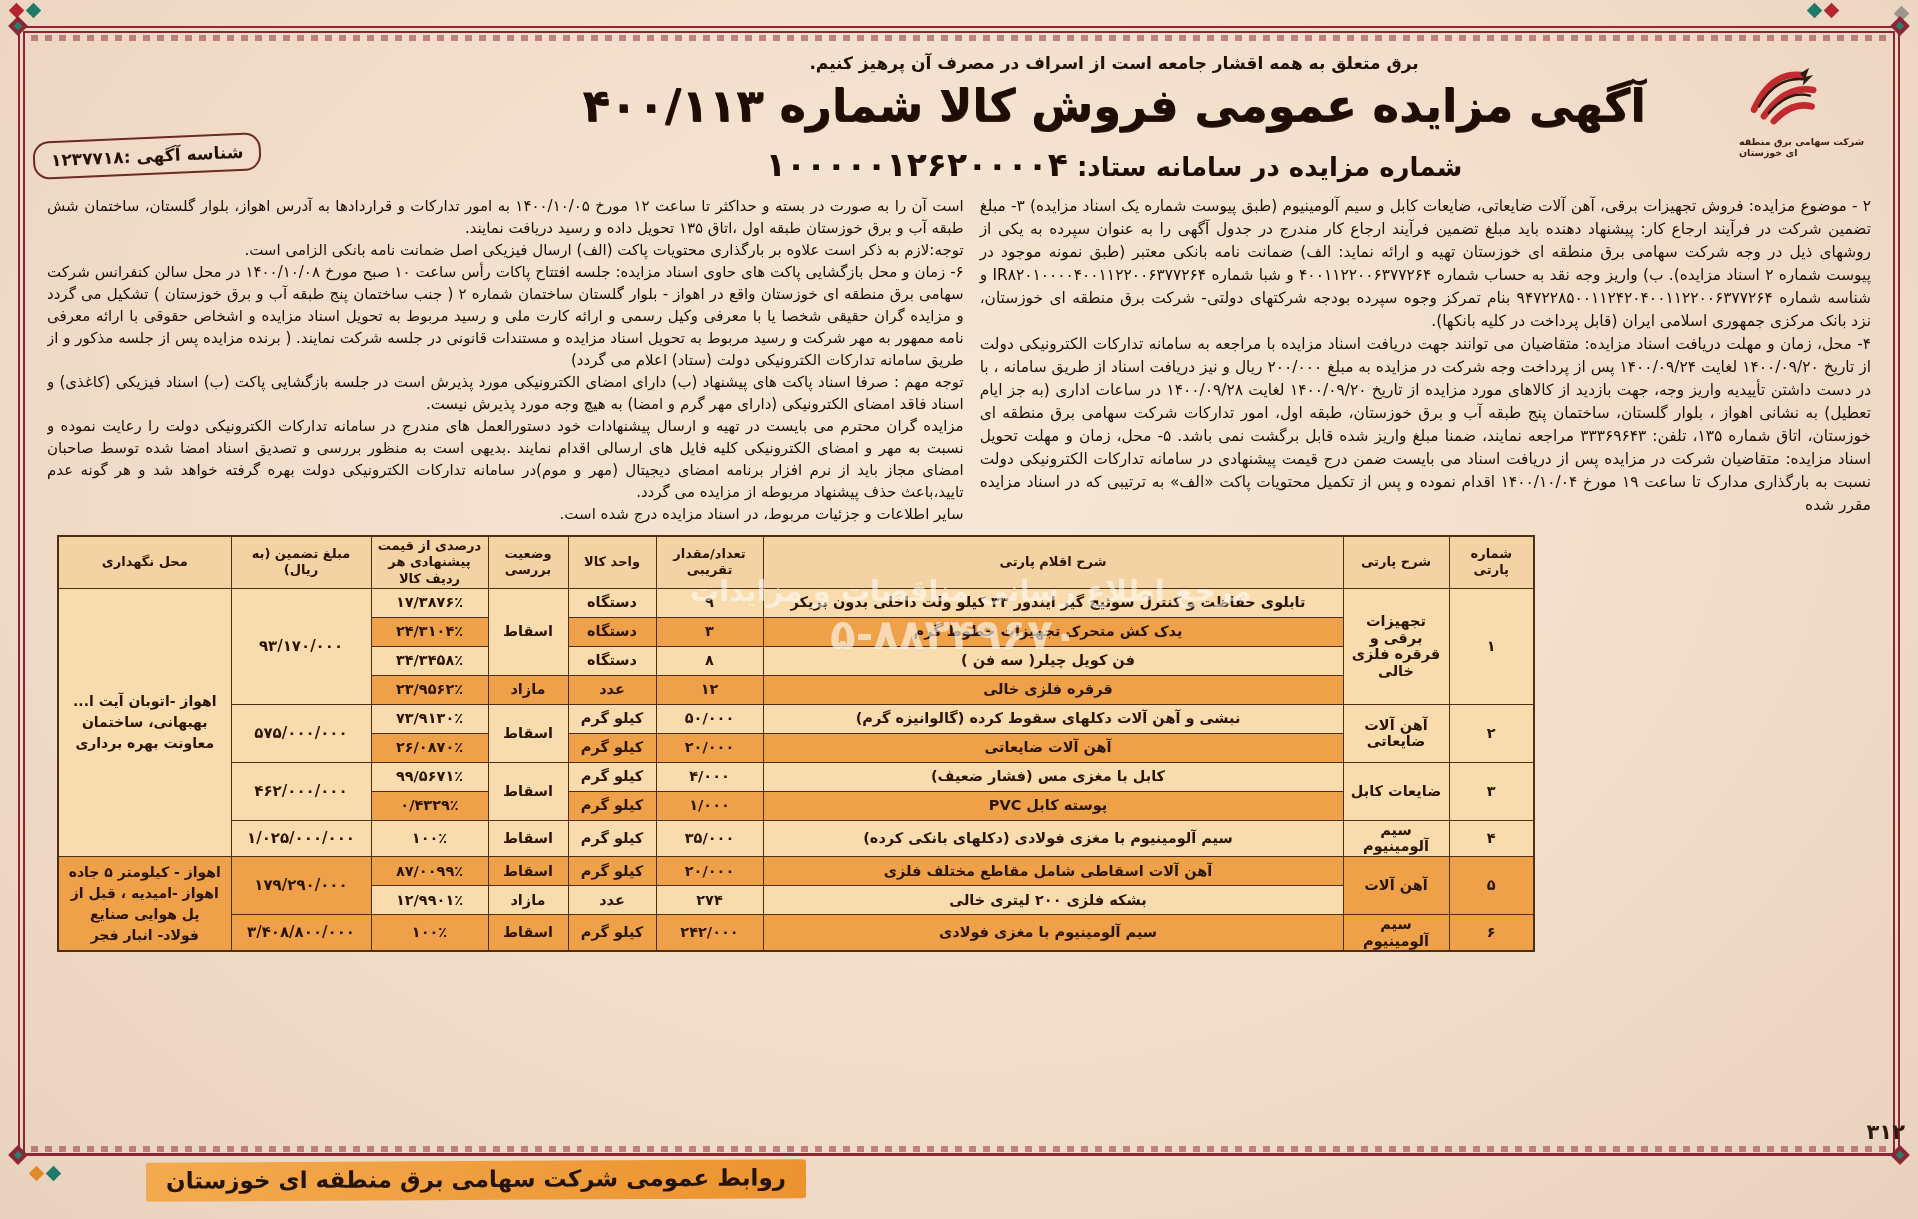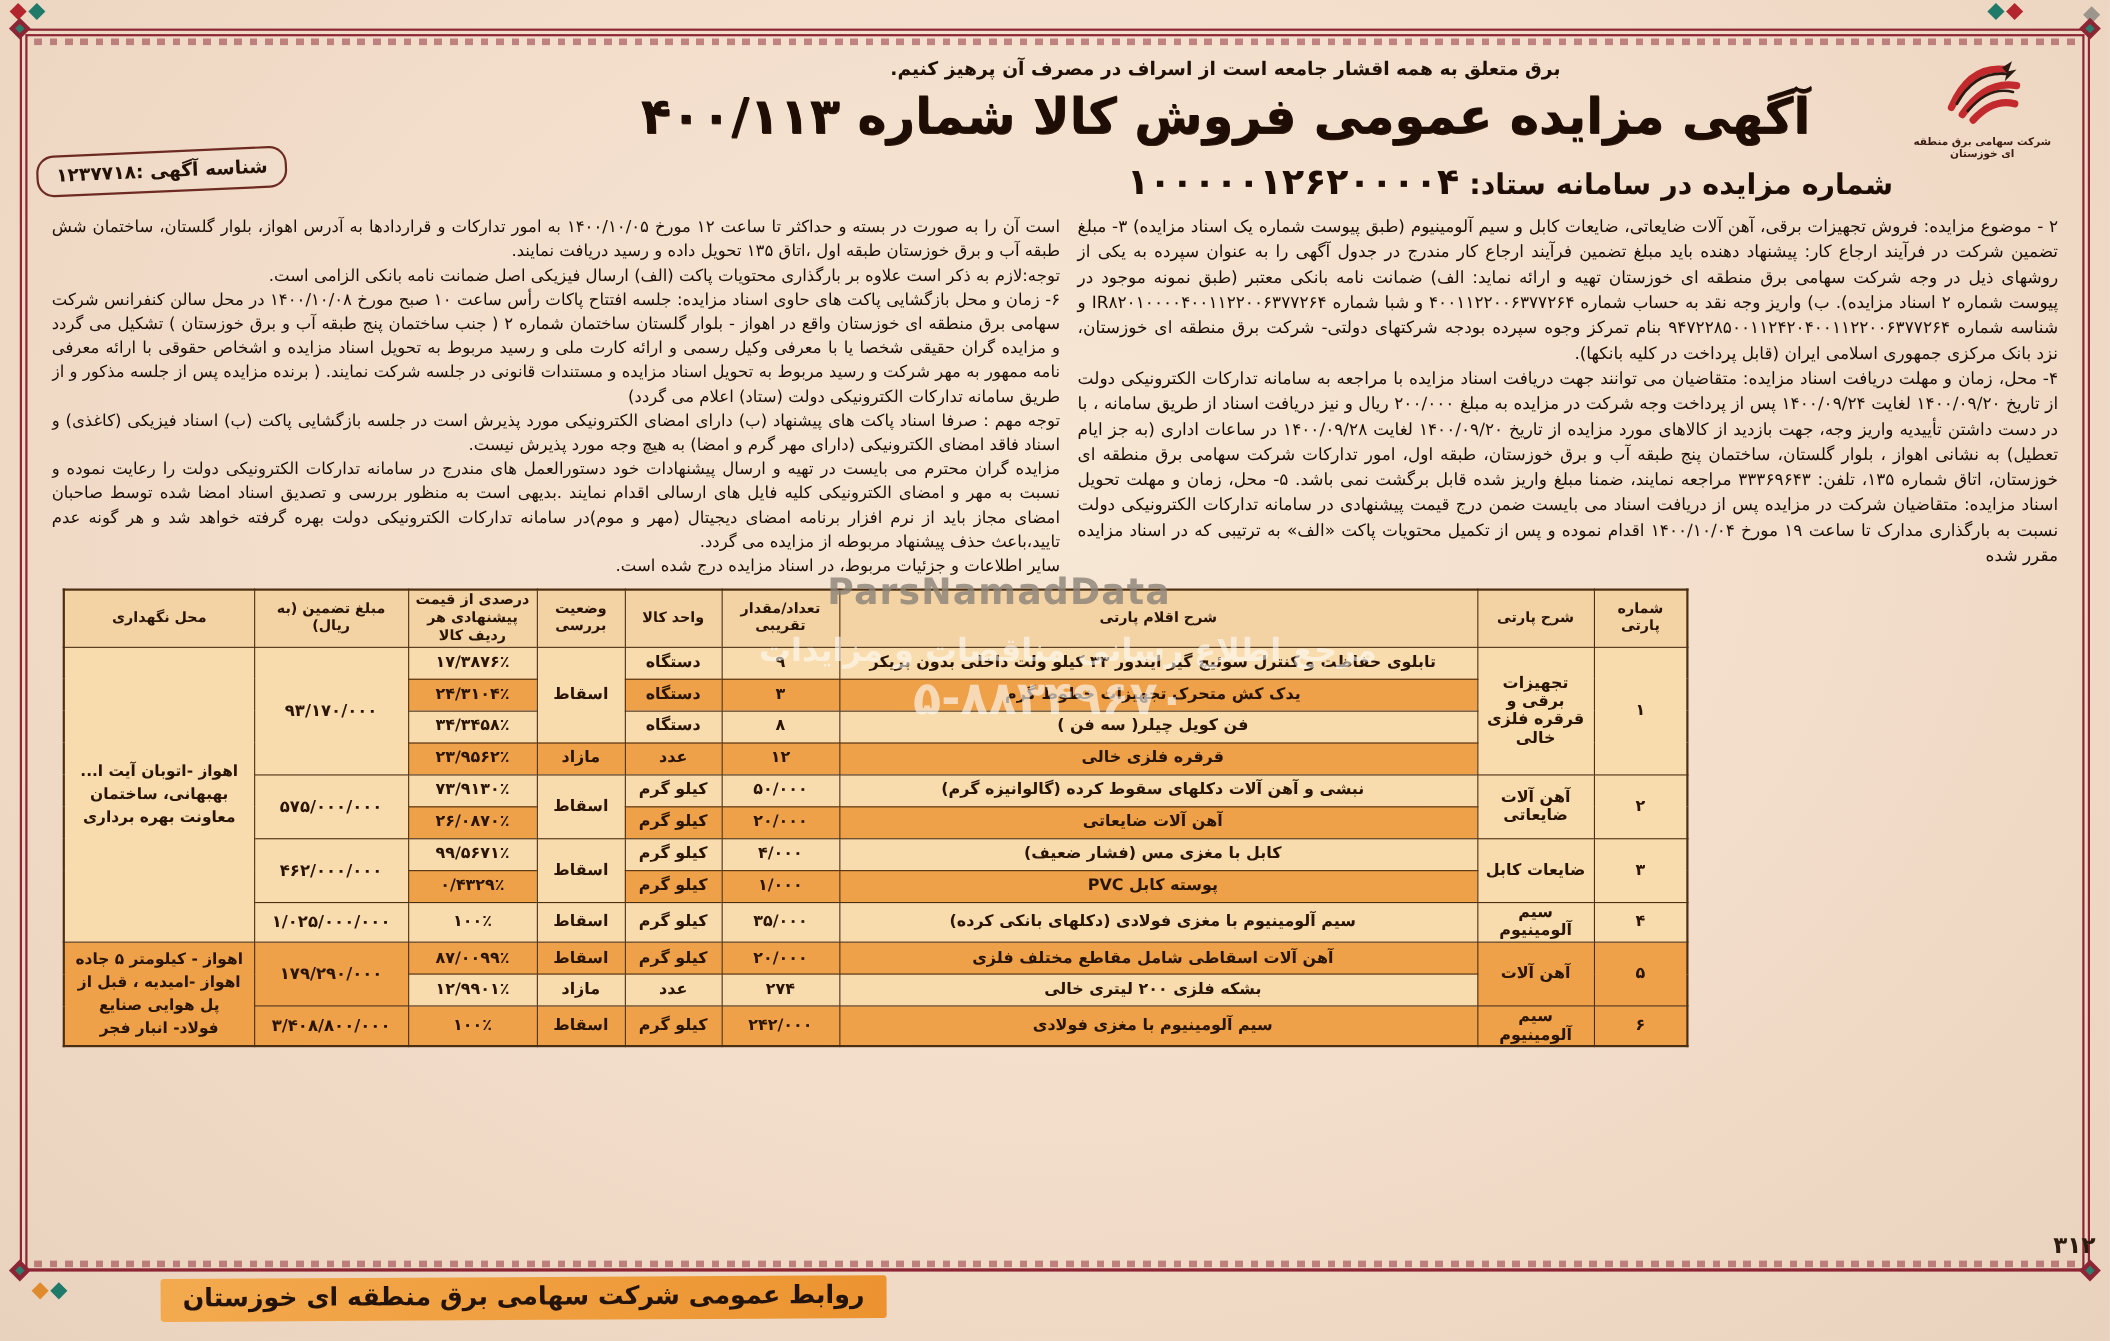--- a/index.html
+++ b/index.html
@@ -22,23 +22,23 @@
   .pm{position:absolute;z-index:2}
   .pm i{display:inline-block;width:11px;height:11px;transform:rotate(45deg);margin:0 3px;vertical-align:top}
   .pm .teal{background:#1f7a6a}.pm .red{background:#b3262e}.pm .gray{background:#9d968c}.pm .orange{background:#e08a2e}
   .pm-tl{left:8px;top:5px}.pm-tr{right:78px;top:5px}.pm-far-tr{right:8px;top:8px}.pm-bl{left:28px;top:1168px}
 
   
   .hdr{position:relative;height:152px}
   .slogan{position:absolute;top:14px;left:460px;right:150px;text-align:center;font-size:17px;font-weight:bold;color:#201006}
   .title{position:absolute;top:40px;left:460px;right:150px;text-align:center;font-size:45px;font-weight:bold;
     color:#1d0d05;letter-spacing:-1px;text-shadow:.5px .5px 0 #3a2012}
-  .subtitle{position:absolute;top:106px;left:460px;right:150px;font-size:26px;font-weight:bold;color:#1d0d05}
+  .subtitle{position:absolute;top:106px;left:460px;right:150px;text-align:center;font-size:26px;font-weight:bold;color:#1d0d05}
   .subtitle .num{font-size:33px;letter-spacing:2px}
-  .logo-block{position:absolute;right:6px;top:6px;width:126px;text-align:center}
+  .logo-block{position:absolute;right:6px;top:18px;width:126px;text-align:left}
   .logo-caption{font-size:9.5px;font-weight:bold;margin-top:1px;color:#3a1c10}
   .ad-id{position:absolute;left:-14px;top:98px;border:2px solid #6d2a22;border-radius:16px;padding:7px 16px;
     font-size:17px;font-weight:bold;transform:rotate(-2.5deg);color:#241208;background:rgba(255,255,255,.05)}
 
   
   .bodytext{display:flex;gap:16px;margin-top:4px;height:332px;overflow:hidden}
   .bodytext .col{text-align:justify;color:#1c0e05}
   .col-r{width:49.3%;font-size:15.4px;line-height:23px}
   .col-l{width:50.7%;font-size:15px;line-height:22px}
   .bodytext p{margin:0}
@@ -257,21 +257,20 @@
             <td>کیلو گرم</td>
             <td>اسقاط</td>
             <td>۱۰۰٪</td>
             <td class="cg-guar">۳/۴۰۸/۸۰۰/۰۰۰</td>
           </tr>
         </tbody>
       </table>
     </div>
   </div>
 
-  <div class="wm wm-latin">ParsNamadData</div>
   <div class="wm wm-fa1">مرجع اطلاع رسانی مناقصات و مزایدات</div>
   <div class="wm wm-digits">۵-۸۸۳۴۹۶۷۰</div>
 
   <div class="footer-bar">
     <span class="hl">روابط عمومی شرکت سهامی برق منطقه ای خوزستان</span>
   </div>
   <div class="pageno">۳۱۲</div>
 </div>
 
 </body></html>

